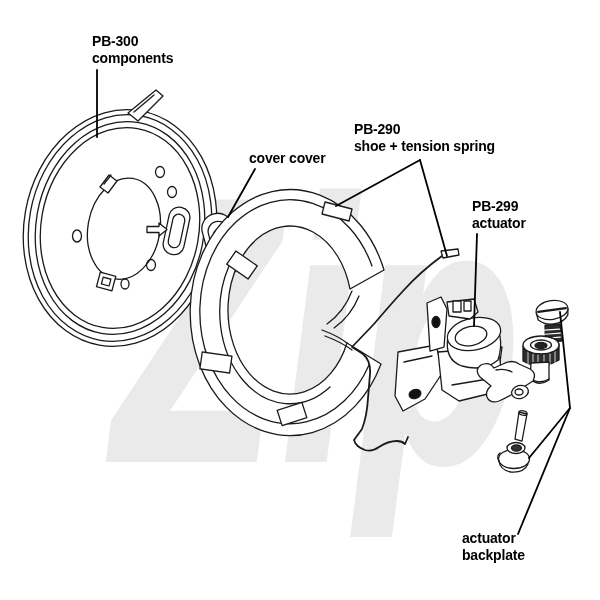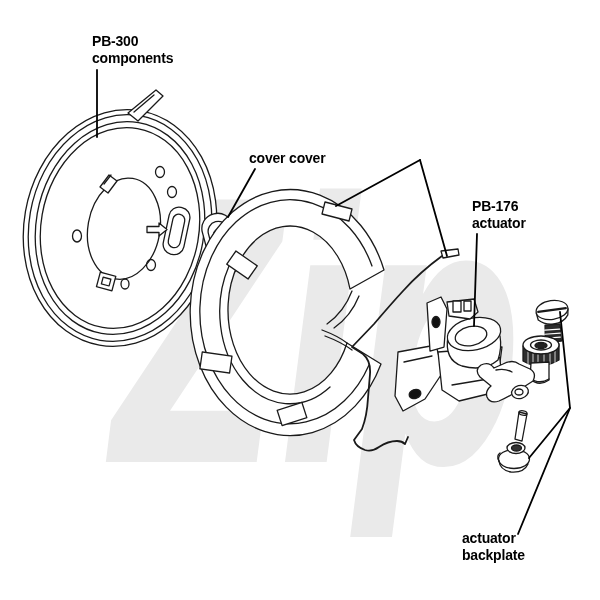--- a/index.html
+++ b/index.html
@@ -169,23 +169,27 @@
 
   <div class="label" style="left:92px;top:33px">
     <span>PB-300</span>
     <span>components</span>
   </div>
 
   <div class="label" style="left:249px;top:150px">
     <span>cover cover</span>
   </div>
 
+  <div class="label" style="left:354px;top:121px">
+    <span>PB-290</span>
+    <span>shoe + tension spring</span>
+  </div>
 
   <div class="label" style="left:472px;top:198px">
-    <span>PB-176</span>
+    <span>PB-299</span>
     <span>actuator</span>
   </div>
 
   <div class="label" style="left:462px;top:530px">
     <span>actuator</span>
     <span>backplate</span>
   </div>
 
 </div>
 

